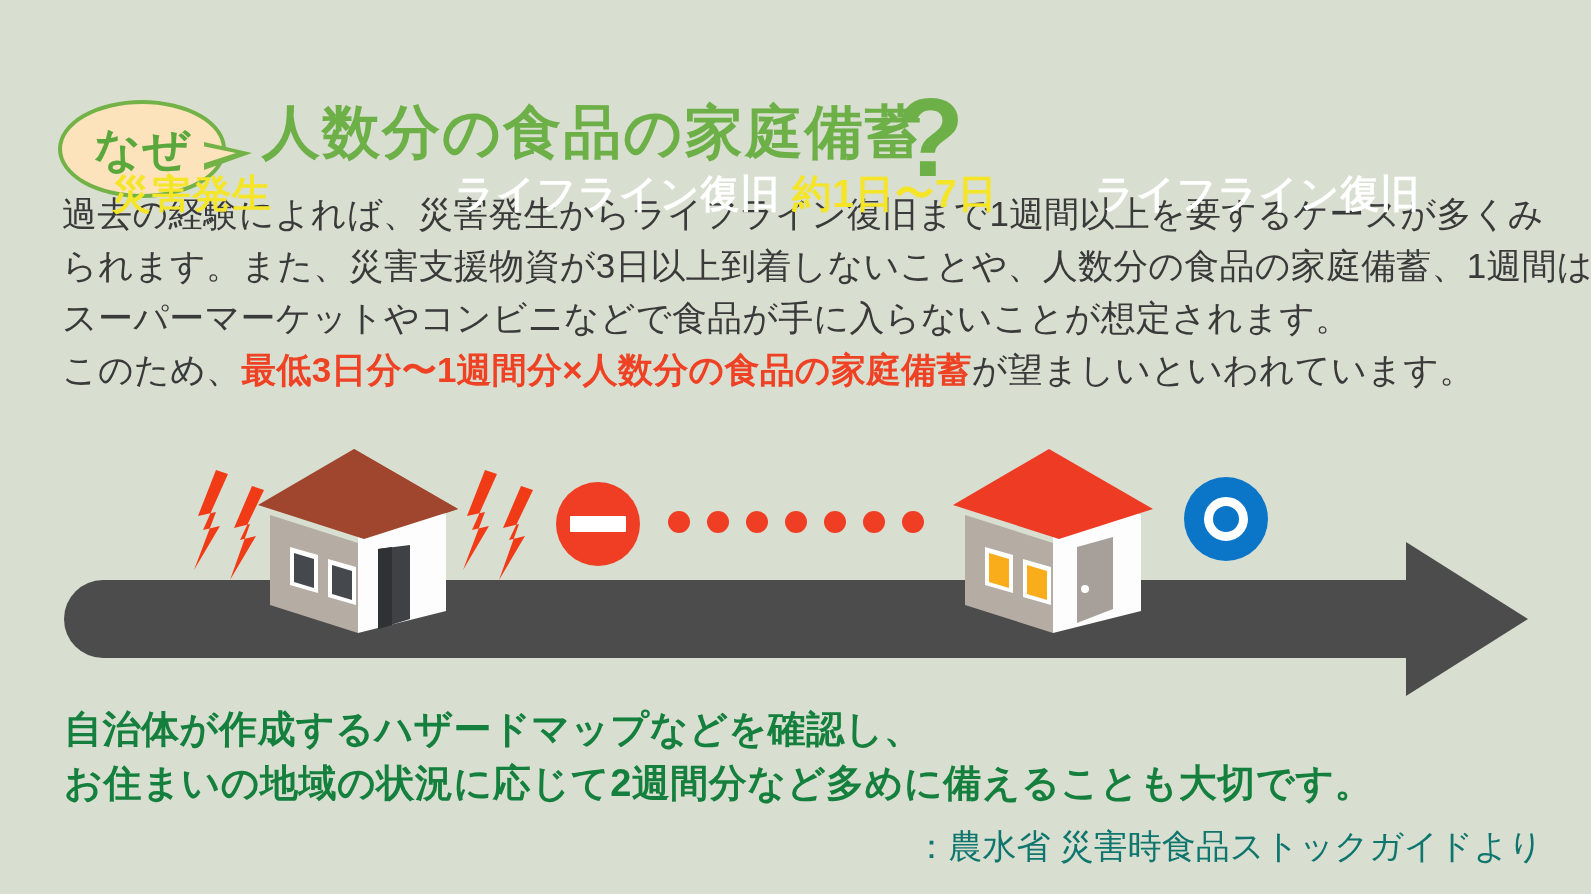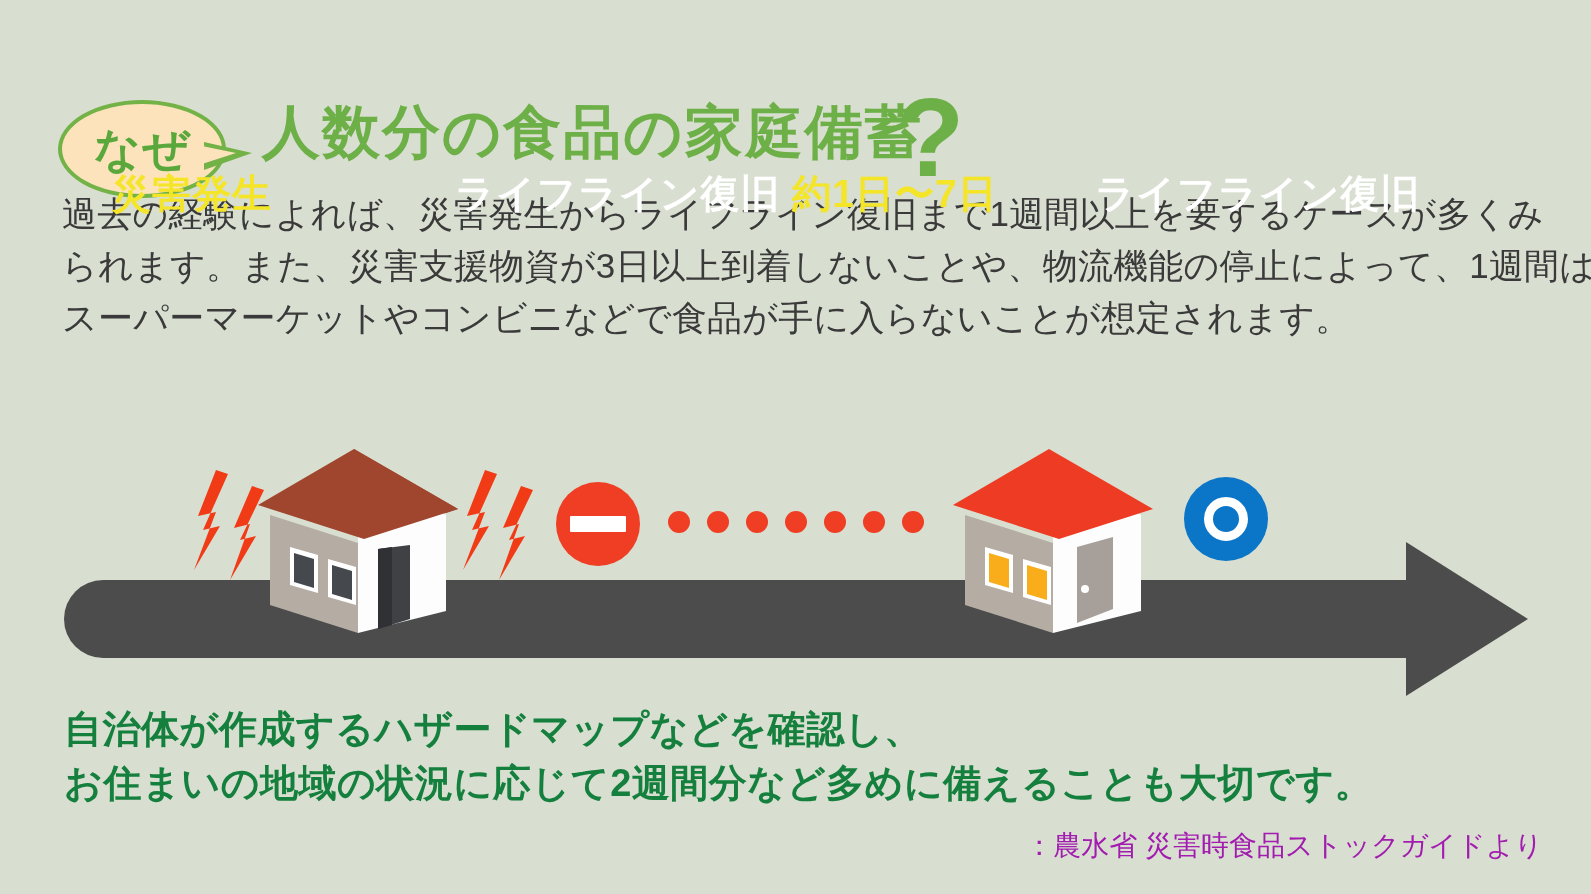--- a/index.html
+++ b/index.html
@@ -205,22 +205,22 @@
     font-weight: bold;
     line-height: 54px;
     letter-spacing: 0.5px;
     white-space: nowrap;
   }
   .bottom-note .line { display: block; }
 
   .source-line {
     position: absolute;
     right: 48px; top: 826px;
-    color: #a21caf;
-    font-size: 28px;
+    color: #0f766e;
+    font-size: 34px;
     line-height: 40px;
     white-space: nowrap;
   }
 </style>
 </head>
 <body>
 
 <div id="root">
 
   <div class="heading-row">
@@ -228,22 +228,23 @@
       <div class="why-bubble-text">なぜ</div>
     </div>
     <div class="bubble-tail"></div>
     <div class="bubble-tail-inner"></div>
     <div class="main-title">人数分の食品の家庭備蓄</div>
     <div class="question-mark">?</div>
   </div>
 
   <div class="body-copy">
     <span class="line">過去の経験によれば、災害発生からライフライン復旧まで1週間以上を要するケースが多くみ</span>
-    <span class="line">られます。また、災害支援物資が3日以上到着しないことや、物流機能の停止によって、1週間は</span>
+    <span class="line">られます。また、災害支援物資が3日以上到着しないことや、人数分の食品の家庭備蓄、1週間は</span>
     <span class="line">スーパーマーケットやコンビニなどで食品が手に入らないことが想定されます。</span>
+    <span class="line"><span>このため、</span><span class="hl-red">最低3日分〜1週間分×人数分の食品の家庭備蓄</span><span>が望ましいといわれています。</span></span>
   </div>
 
   <div class="timeline">
 
     <div class="tl-bar"></div>
     <div class="tl-arrow-head"></div>
 
     <div class="bolt-group bolt-left">
       <svg width="86" height="130" viewBox="0 0 86 130">
         <polygon points="30,0 12,46 30,42 8,100 34,56 17,60 42,4" fill="#f13a16"></polygon>

